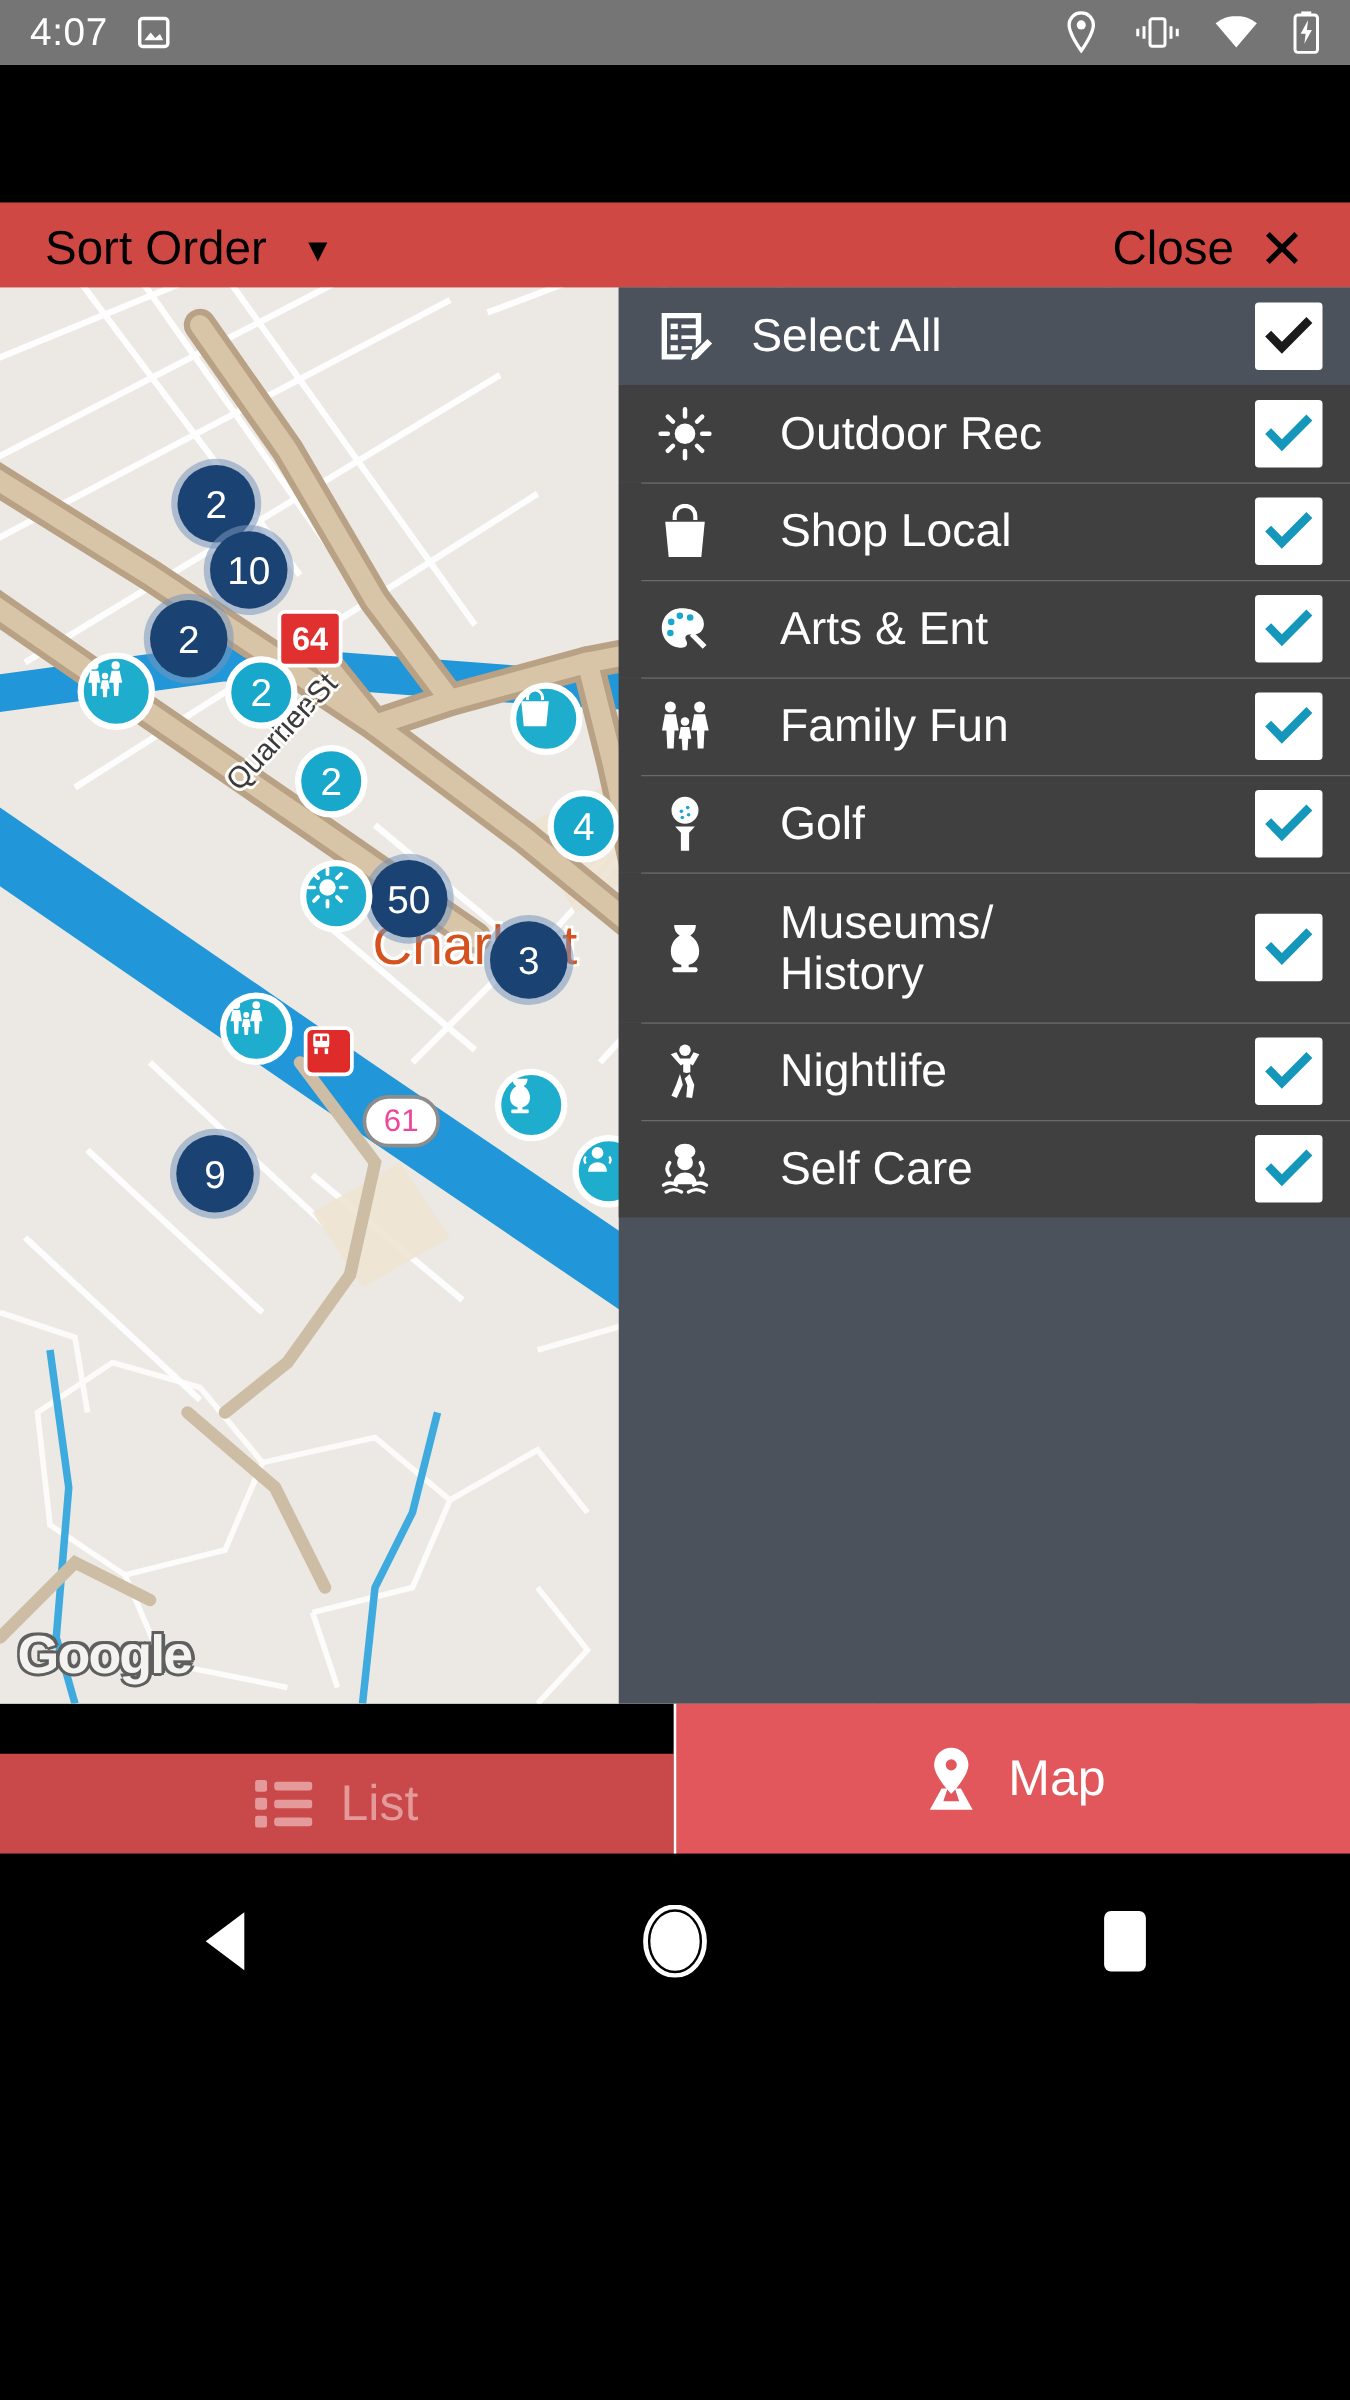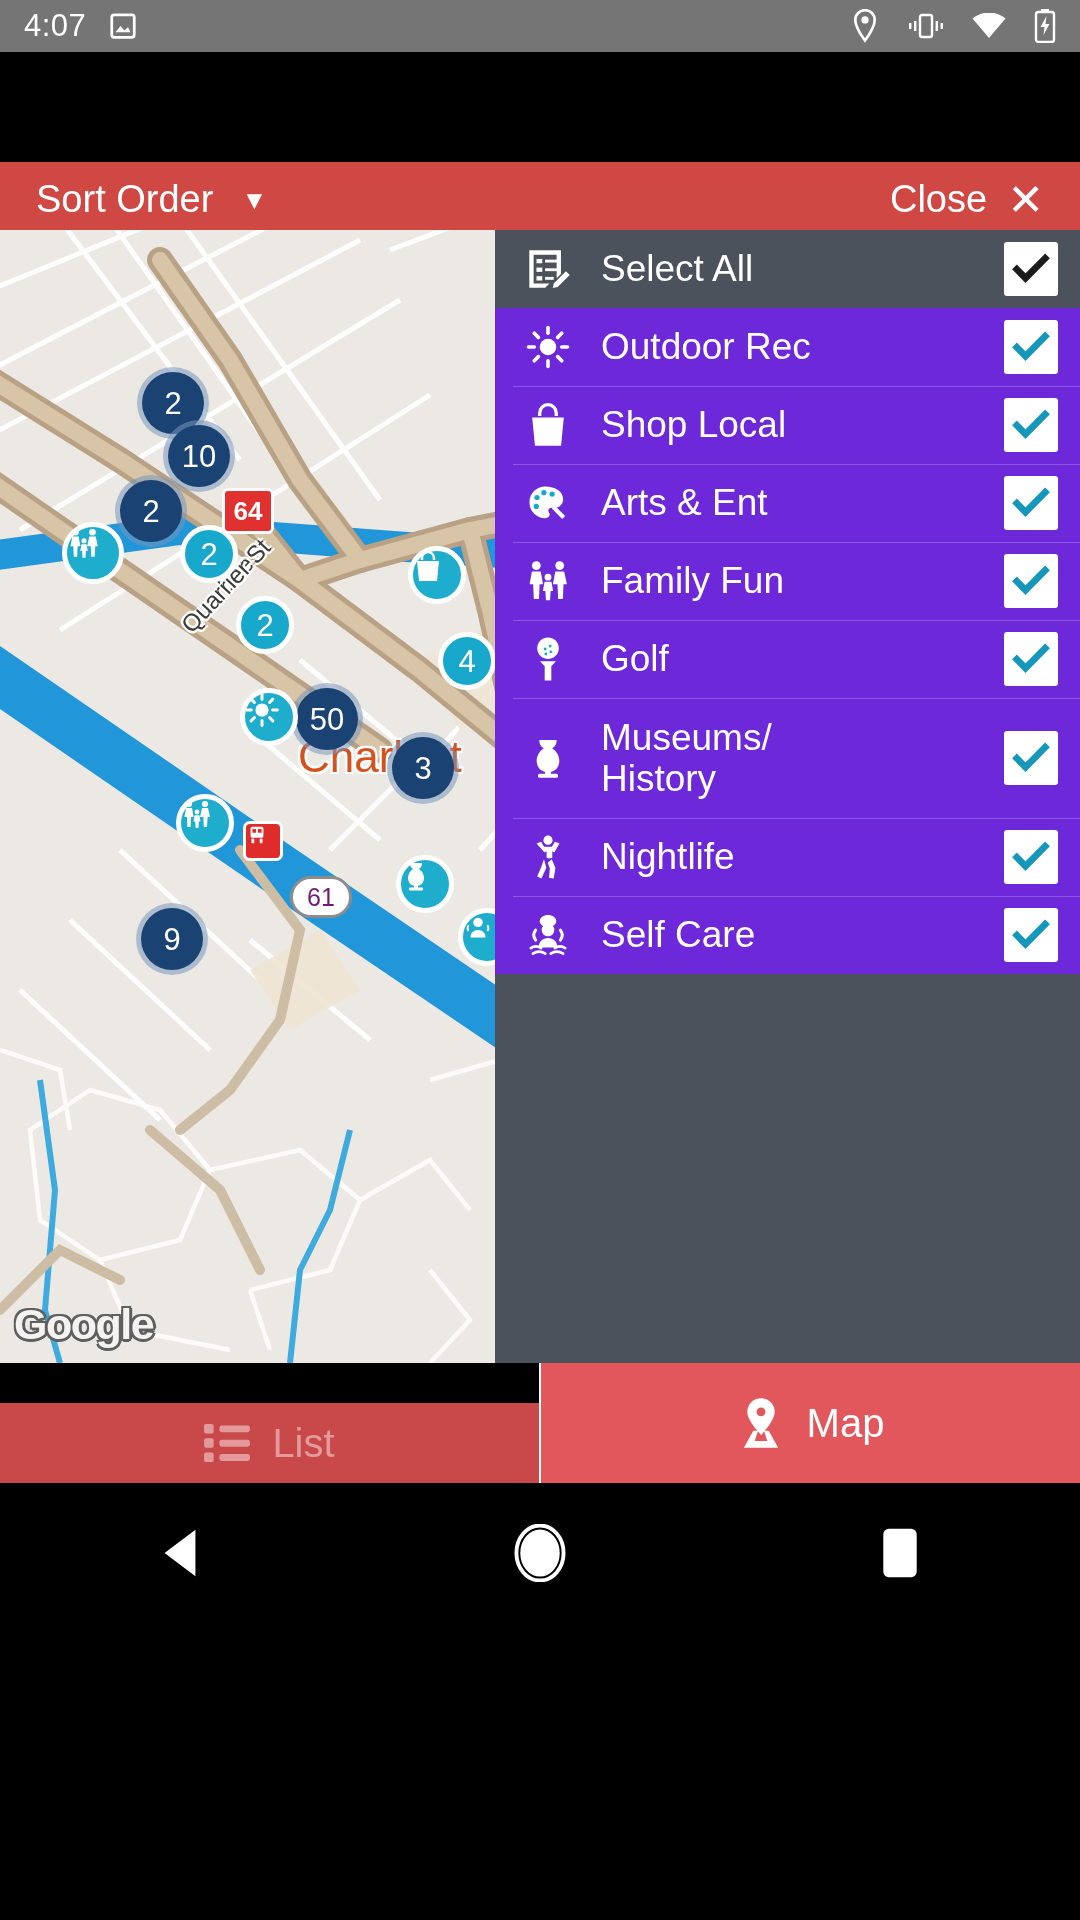--- a/index.html
+++ b/index.html
@@ -31,21 +31,21 @@
   #search-btn {
     margin-left:auto; background:#d9504f; color:#fff;
     width:272px; height:82px; border-radius:6px;
     display:flex; align-items:center; justify-content:center;
     font-size:38px; border:none; font-family:inherit; cursor:pointer;
   }
 
   
   #sortbar {
     position:absolute; left:0; top:162px; width:1080px; height:75px;
-    background:#cf4843; display:flex; align-items:center; padding:0 36px; color:#ffffff;
+    background:#cf4843; display:flex; align-items:center; padding:0 36px; color:#000000;
   }
   #sort-label { font-size:38px; }
   #sort-caret { margin-left:28px; font-size:26px; line-height:1; }
   #close-group { margin-left:auto; display:flex; align-items:center; cursor:pointer; }
   #close-label { font-size:38px; }
   #close-x { margin-left:20px; font-size:44px; line-height:1; font-weight:300; }
 
   
   #map {
     position:absolute; left:0; top:230px; width:1080px; height:1133px;
@@ -81,39 +81,39 @@
     background:#1eadcd; border:5px solid #fff; color:#fff;
   }
   .marker .num { font-size:31px; font-weight:400; line-height:1; }
   .marker svg { display:block; }
 
   .shield {
     position:absolute; display:flex; align-items:center; justify-content:center;
     font-size:26px; font-weight:bold; color:#fff; background:#e03030;
     border-radius:6px; border:3px solid #fff;
   }
-  .shield.hwy { background:#fff; color:#701a75; border:3px solid #8d8d8d;
+  .shield.hwy { background:#fff; color:#ec4899; border:3px solid #8d8d8d;
     border-radius:22px; font-weight:normal; font-size:25px; }
   .rail-icon {
     position:absolute; background:#e02b2b; border-radius:7px;
     display:flex; align-items:center; justify-content:center;
     border:3px solid #fff;
   }
 
   
   #panel {
     position:absolute; right:0; top:230px; width:585px; height:1133px;
     background:#4c525b;
   }
   .filter-row {
     display:flex; align-items:center; height:78px; padding:0 0 0 22px;
     cursor:pointer; position:relative;
   }
   .filter-row.select-all { background:#4c525b; height:78px; }
-  .filter-row.cat { background:#6d28d9; }
+  .filter-row.cat { background:#404040;gap:23px; }
   .filter-row.cat + .filter-row.cat::before {
     content:""; position:absolute; left:18px; right:0; top:0; height:1px;
     background:rgba(255,255,255,.22);
   }
   .filter-row.tall { height:120px; }
   .filter-ico { width:62px; display:flex; align-items:center; justify-content:center;
     flex:0 0 62px; }
   .filter-ico svg { display:block; }
   .filter-label { color:#fff; font-size:37px; margin-left:22px; line-height:1.12; }
   .checkbox {

